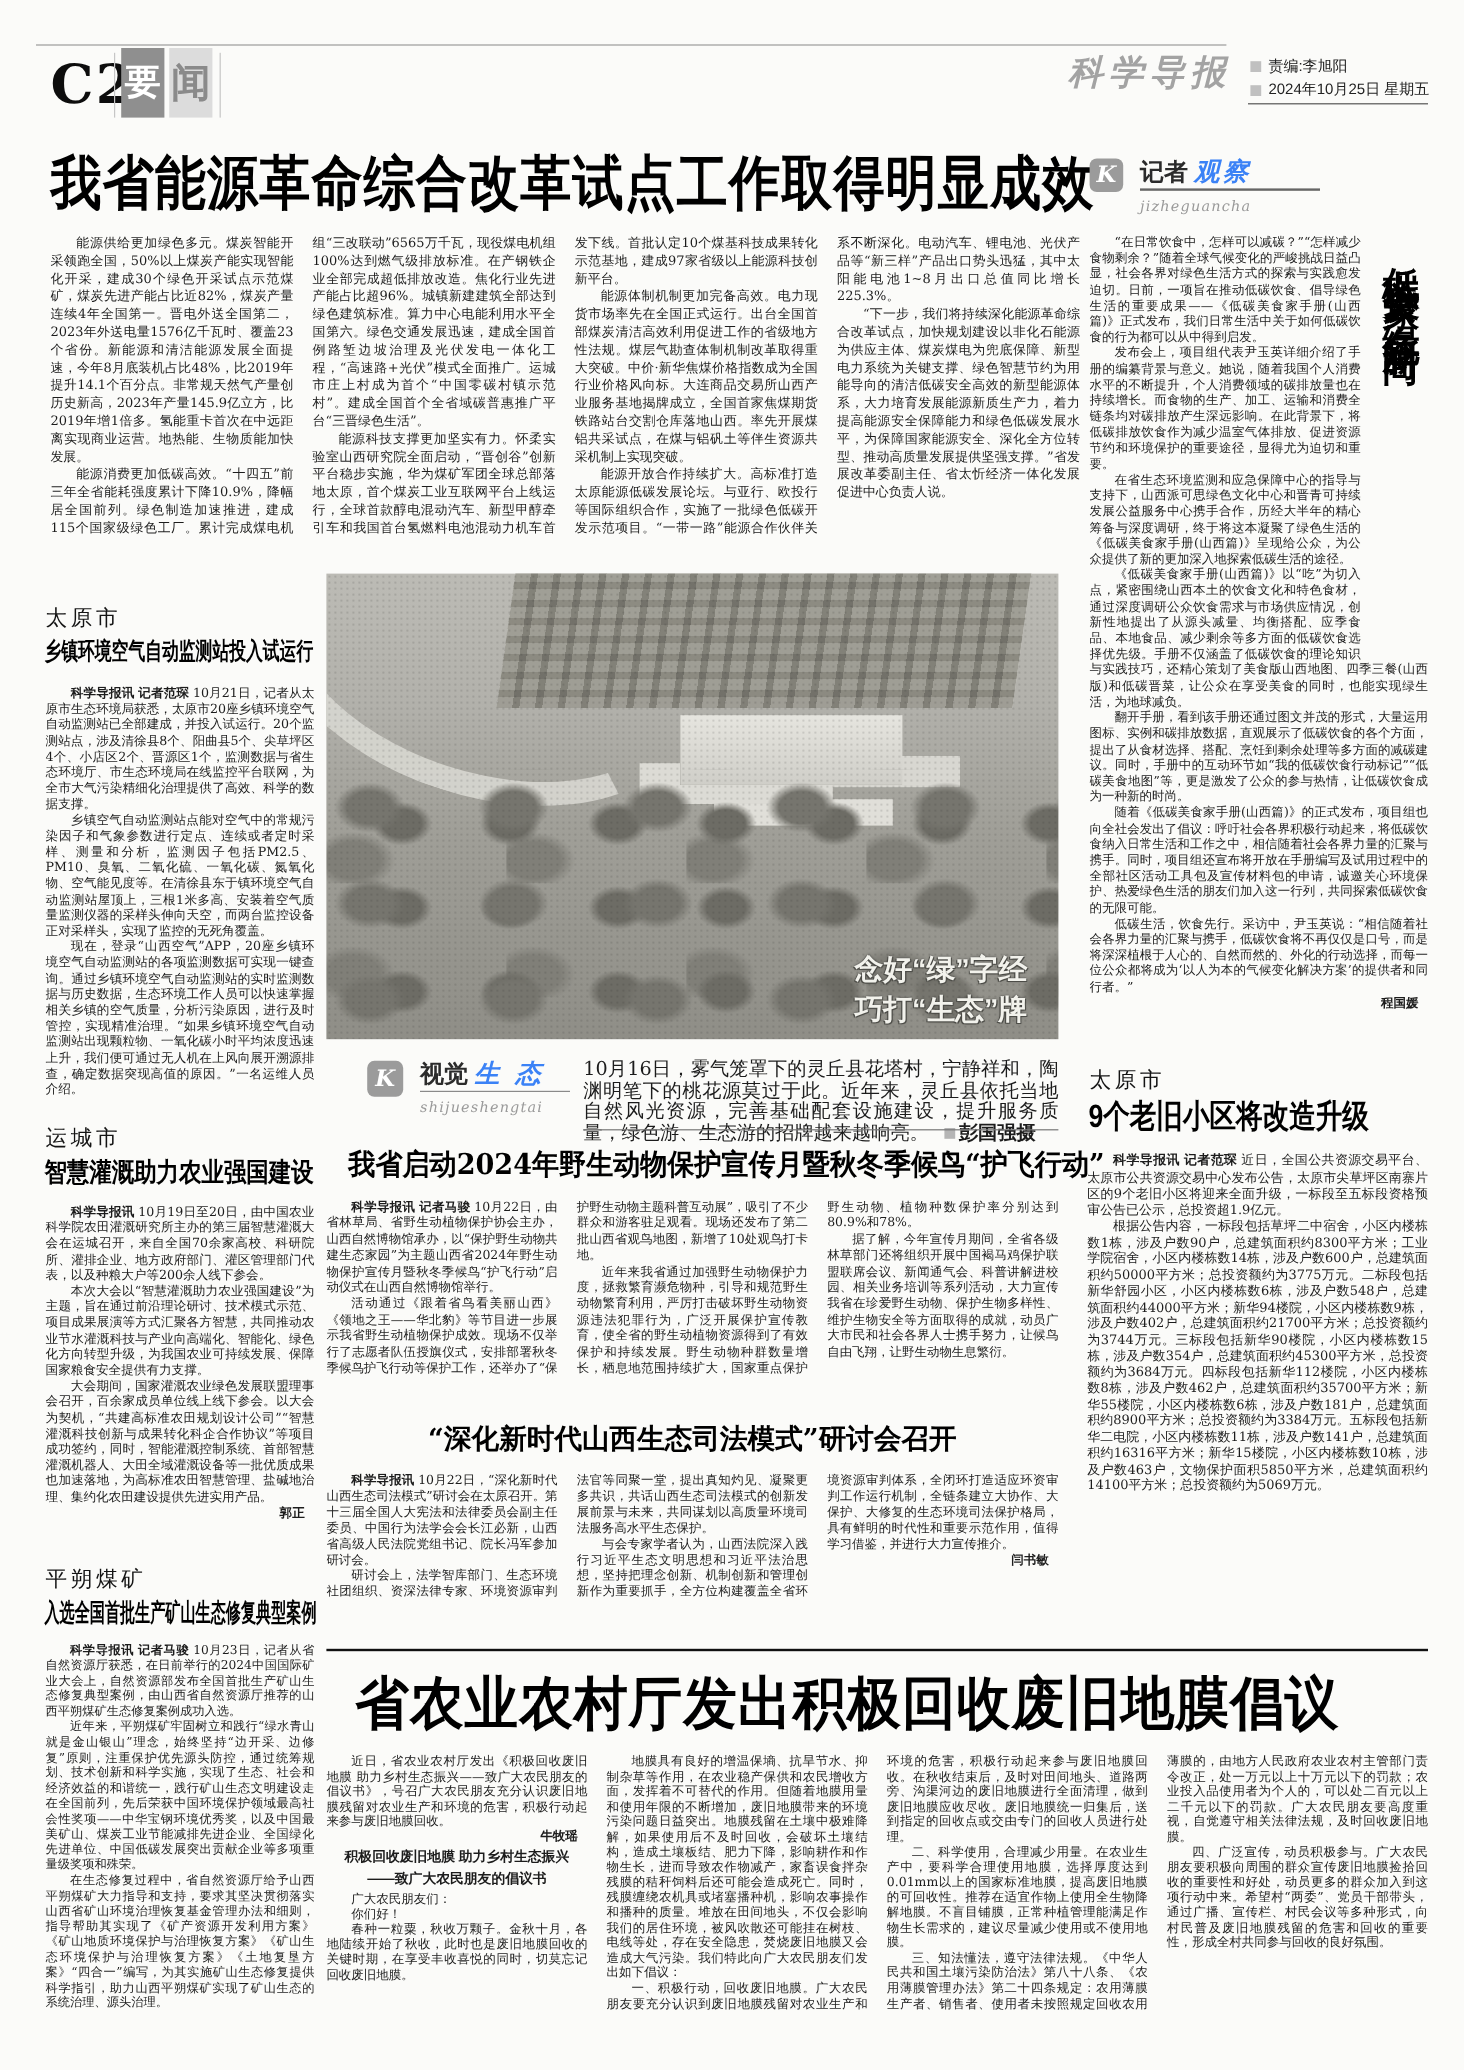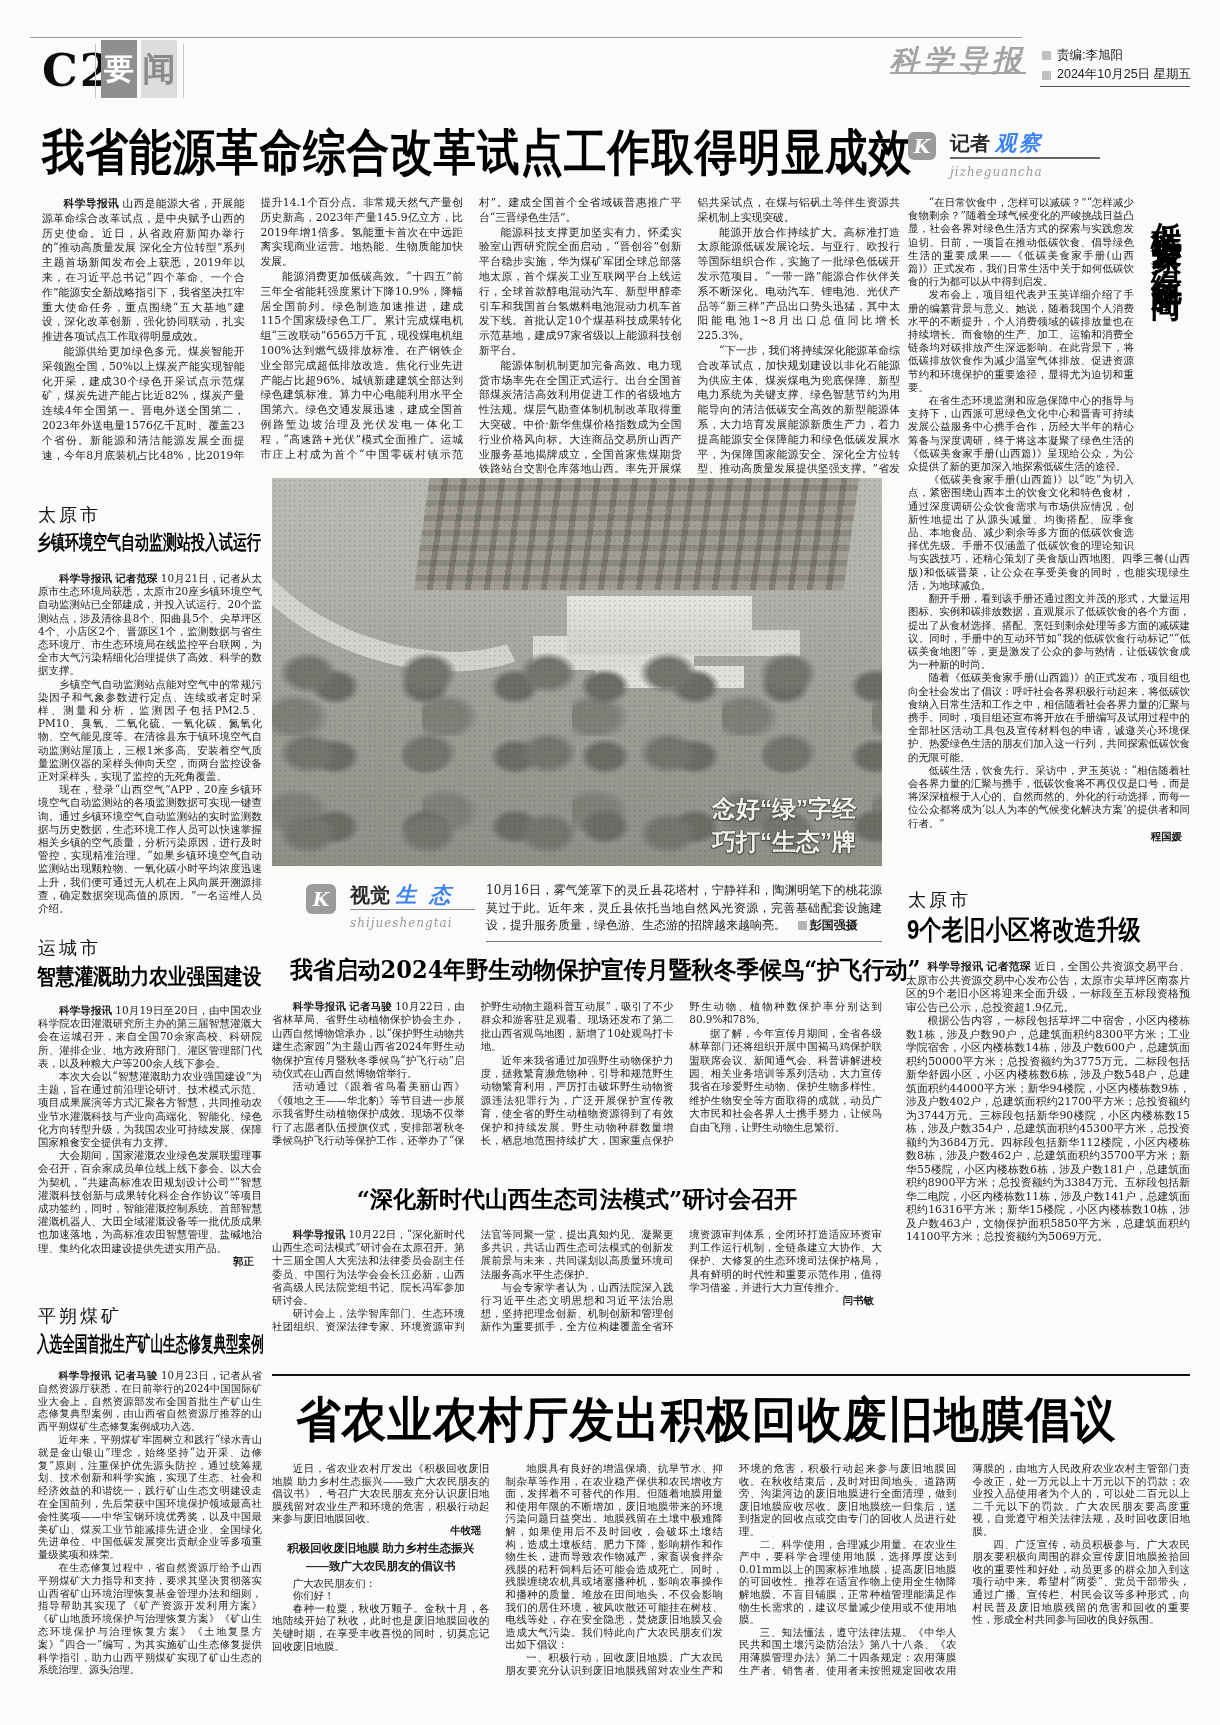--- a/index.html
+++ b/index.html
@@ -52,45 +52,44 @@
   .ph-trees{position:absolute;left:0;bottom:0;width:100%;height:58%;
            background-image:radial-gradient(ellipse 42px 30px at 30% 40%,#76756e 0 45%,rgba(0,0,0,0) 70%),
                             radial-gradient(ellipse 36px 26px at 70% 65%,#6d6c65 0 45%,rgba(0,0,0,0) 70%),
                             radial-gradient(ellipse 50px 34px at 15% 80%,#807f78 0 45%,rgba(0,0,0,0) 70%);
            background-size:120px 80px,90px 70px,150px 95px;}
   .ph-grain{position:absolute;inset:0;background-image:radial-gradient(rgba(40,40,38,.14) 1px,rgba(0,0,0,0) 1px);
            background-size:5px 5px;}
   .ph-overlay{position:absolute;right:26px;bottom:8px;text-align:right;
            font:900 24px/1.35 "Liberation Sans",sans-serif;color:#f2f2ec;
            text-shadow:0 0 2px #3a3a38,1px 1px 0 #55554f,-1px 1px 0 #55554f;}
-  .caption{font-size:12px;line-height:17.5px;text-align:justify;color:#1c1c1c;}
+  .caption{font-size:16px;line-height:17.5px;text-align:justify;color:#1c1c1c;}
   .subhead{font-weight:700;text-align:center;font-size:11.5px;line-height:15px;margin:3px 0;
            font-family:"Liberation Sans",sans-serif;}
 </style>
 </head>
 <body>
 
 <div id="canvas">
 
   <div class="abs rule" style="left:30px;top:37px;width:992px;height:1px;"></div>
   <div class="abs c2" style="left:42px;top:48px;">C2</div>
   <div class="abs" style="left:95px;top:44px;width:1px;height:54px;background:#c6c6c6;"></div>
   <div class="abs charbox yao" style="left:101px;top:40px;">要</div>
   <div class="abs charbox wen" style="left:141px;top:40px;">闻</div>
   <div class="abs" style="left:183px;top:44px;width:1px;height:54px;background:#c6c6c6;"></div>
-  <div class="abs masthead nw" style="left:890px;top:46px;text-decoration:underline;">科学导报</div>
+  <div class="abs masthead nw" style="left:890px;top:46px;">科学导报</div>
   <div class="abs hinfo" style="left:1042px;top:46px;">
     <div><span class="sq"></span><span>责编:李旭阳</span></div>
     <div><span class="sq"></span><span>2024年10月25日  星期五</span></div>
   </div>
   <div class="abs" style="left:1040px;top:86px;width:150px;height:1px;background:#555;"></div>
 
   <div class="abs hl-black nw" style="left:42px;top:120px;font-size:49px;transform:scaleX(.87);letter-spacing:1px;">我省能源革命综合改革试点工作取得明显成效</div>
   <div class="abs body-text cols-4" style="left:42px;top:196px;width:858px;height:282px;font-size:10.8px;line-height:14.8px;">
-      <p><b>科学导报讯 </b>山西是能源大省，开展能源革命综合改革试点，是中央赋予山西的历史使命。近日，从省政府新闻办举行的“推动高质量发展 深化全方位转型”系列主题首场新闻发布会上获悉，2019年以来，在习近平总书记“四个革命、一个合作”能源安全新战略指引下，我省坚决扛牢重大使命任务，重点围绕“五大基地”建设，深化改革创新，强化协同联动，扎实推进各项试点工作取得明显成效。</p>
       <p>能源供给更加绿色多元。煤炭智能开采领跑全国，50%以上煤炭产能实现智能化开采，建成30个绿色开采试点示范煤矿，煤炭先进产能占比近82%，煤炭产量连续4年全国第一。晋电外送全国第二，2023年外送电量1576亿千瓦时、覆盖23个省份。新能源和清洁能源发展全面提速，今年8月底装机占比48%，比2019年提升14.1个百分点。非常规天然气产量创历史新高，2023年产量145.9亿立方，比2019年增1倍多。氢能重卡首次在中远距离实现商业运营。地热能、生物质能加快发展。</p>
       <p>能源消费更加低碳高效。“十四五”前三年全省能耗强度累计下降10.9%，降幅居全国前列。绿色制造加速推进，建成115个国家级绿色工厂。累计完成煤电机组“三改联动”6565万千瓦，现役煤电机组100%达到燃气级排放标准。在产钢铁企业全部完成超低排放改造。焦化行业先进产能占比超96%。城镇新建建筑全部达到绿色建筑标准。算力中心电能利用水平全国第六。绿色交通发展迅速，建成全国首例路堑边坡治理及光伏发电一体化工程，“高速路+光伏”模式全面推广。运城市庄上村成为首个“中国零碳村镇示范村”。建成全国首个全省域碳普惠推广平台“三晋绿色生活”。</p>
       <p>能源科技支撑更加坚实有力。怀柔实验室山西研究院全面启动，“晋创谷”创新平台稳步实施，华为煤矿军团全球总部落地太原，首个煤炭工业互联网平台上线运行，全球首款醇电混动汽车、新型甲醇牵引车和我国首台氢燃料电池混动力机车首发下线。首批认定10个煤基科技成果转化示范基地，建成97家省级以上能源科技创新平台。</p>
       <p>能源体制机制更加完备高效。电力现货市场率先在全国正式运行。出台全国首部煤炭清洁高效利用促进工作的省级地方性法规。煤层气勘查体制机制改革取得重大突破。中价·新华焦煤价格指数成为全国行业价格风向标。大连商品交易所山西产业服务基地揭牌成立，全国首家焦煤期货铁路站台交割仓库落地山西。率先开展煤铝共采试点，在煤与铝矾土等伴生资源共采机制上实现突破。</p>
       <p>能源开放合作持续扩大。高标准打造太原能源低碳发展论坛。与亚行、欧投行等国际组织合作，实施了一批绿色低碳开发示范项目。“一带一路”能源合作伙伴关系不断深化。电动汽车、锂电池、光伏产品等“新三样”产品出口势头迅猛，其中太阳能电池1~8月出口总值同比增长225.3%。</p>
       <p>“下一步，我们将持续深化能源革命综合改革试点，加快规划建设以非化石能源为供应主体、煤炭煤电为兜底保障、新型电力系统为关键支撑、绿色智慧节约为用能导向的清洁低碳安全高效的新型能源体系，大力培育发展能源新质生产力，着力提高能源安全保障能力和绿色低碳发展水平，为保障国家能源安全、深化全方位转型、推动高质量发展提供坚强支撑。”省发展改革委副主任、省太忻经济一体化发展促进中心负责人说。</p>
     </div>
 
   <div class="abs" style="left:908px;top:132px;">
     <span class="kbox">K</span>

